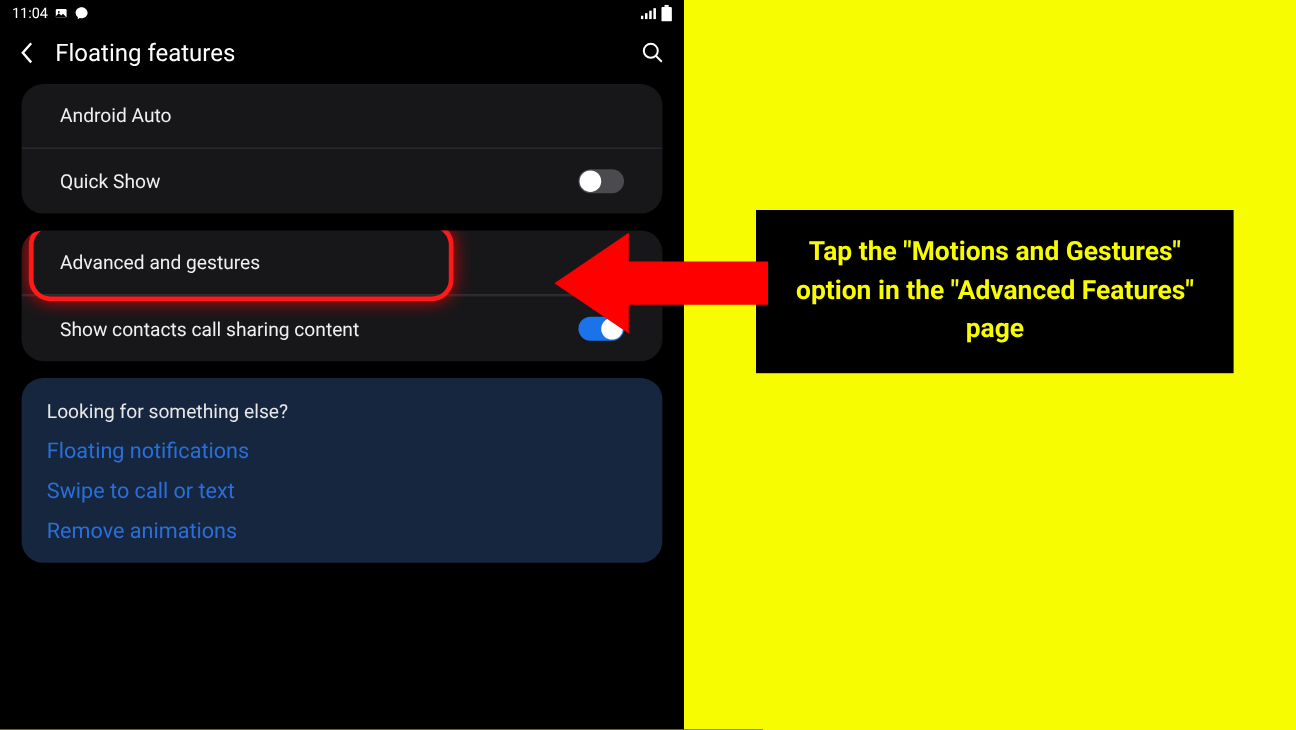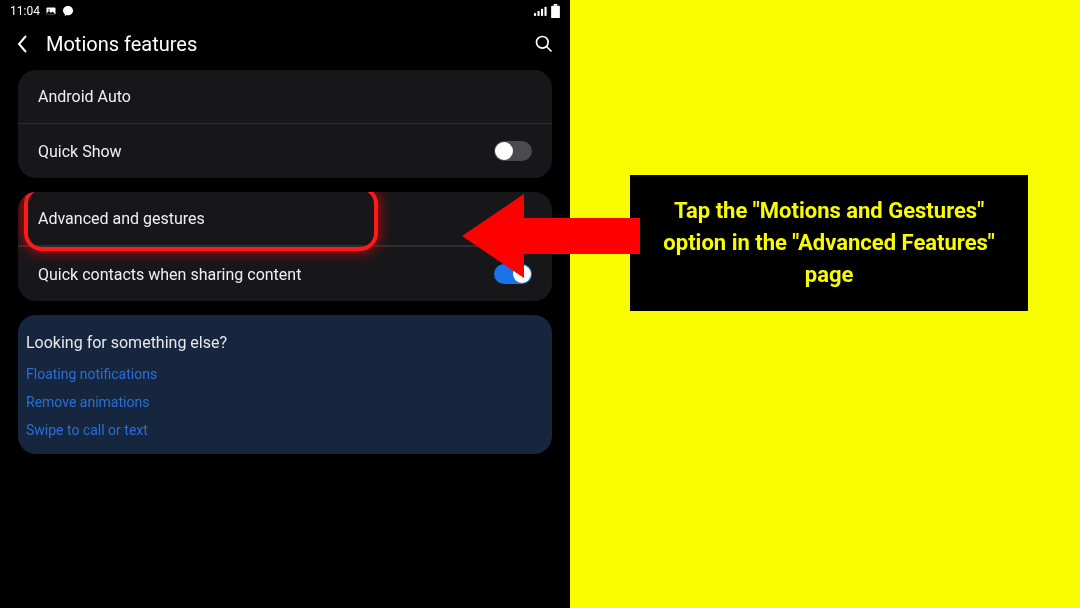--- a/index.html
+++ b/index.html
@@ -7,32 +7,32 @@
     .phone-panel { width: 604px; height: 608px; background: #000; color: #e0e0e0; position: relative; }
     .status-bar { height: 22px; display: flex; justify-content: space-between; align-items: center; padding: 0 10px; font-size: 12px; color: #fff; }
     .status-left { display: flex; align-items: center; gap: 5px; }
     .status-right { display: flex; align-items: center; gap: 3px; }
     .header { display: flex; align-items: center; padding: 10px 16px 14px; }
     .back-chevron { color: #fff; margin-right: 18px; }
     .page-title { color: #fff; font-size: 20px; font-weight: 400; flex: 1; }
     .search-icon { color: #fff; }
     .content { padding: 0 18px; }
     .card { background: #17171a; border-radius: 18px; overflow: hidden; margin-bottom: 14px; }
-    .row { padding: 17px 20px; display: flex; align-items: center; justify-content: space-between; color: #f0f0f0; font-size: 16px; font-weight: 400; }
+    .row { padding: 17px 32px; display: flex; align-items: center; justify-content: space-between; color: #f0f0f0; font-size: 16px; font-weight: 400; }
     .divider { height: 1px; background: #2e2e32; margin: 0; }
     .toggle { width: 38px; height: 20px; border-radius: 10px; position: relative; }
     .toggle-off { background: #4a4a4f; }
     .toggle-off::after { content: ""; position: absolute; left: 1px; top: 1px; width: 18px; height: 18px; background: #fff; border-radius: 50%; }
     .toggle-on { background: #1a73e8; }
     .toggle-on::after { content: ""; position: absolute; right: 1px; top: 1px; width: 18px; height: 18px; background: #fff; border-radius: 50%; }
     .highlight-wrap { position: relative; }
     .highlight-box { position: absolute; top: -6px; left: 6px; right: 174px; bottom: -6px; border: 4px solid #ff1a1a; border-radius: 18px; box-shadow: 0 0 14px rgba(255,0,0,0.85); pointer-events: none; z-index: 5; }
-    .blue-card { background: #16263e; border-radius: 18px; padding: 18px 8px 16px; }
+    .blue-card { background: #16263e; border-radius: 18px; padding: 18px 21px 16px; }
     .blue-title { color: #e8e8e8; font-size: 16px; margin-bottom: 14px; }
-    .blue-link { color: #2a6fd8; font-size: 14px; margin-bottom: 12px; display: block; }
+    .blue-link { color: #2a6fd8; font-size: 18px; margin-bottom: 12px; display: block; }
     .blue-link:last-child { margin-bottom: 0; }
     .instruction-panel { width: 540px; height: 608px; position: relative; }
     .arrow { position: absolute; left: -108px; top: 186px; z-index: 10; }
     .instruction-box { position: absolute; top: 175px; left: 60px; right: 52px; background: #000; padding: 20px 18px; }
     .instruction-text { color: #f8fc00; font-size: 22px; font-weight: 700; text-align: center; line-height: 1.45; }
     svg { display: block; }
   </style>
 </head>
 <body>
 
@@ -70,21 +70,21 @@
       </span>
     </div>
   </div>
 
   <div class="header">
     <span class="back-chevron">
       <svg width="12" height="20" viewBox="0 0 12 20" fill="none" stroke="#fff" stroke-width="2">
           <path d="M10 2L3 10l7 8"></path>
         </svg>
     </span>
-    <div class="page-title">Motions features</div>
+    <div class="page-title">Floating features</div>
     <span class="search-icon">
       <svg width="20" height="20" viewBox="0 0 24 24" fill="none" stroke="#fff" stroke-width="2">
           <circle cx="10" cy="10" r="7"></circle>
           <line x1="21" y1="21" x2="15" y2="15"></line>
         </svg>
     </span>
   </div>
 
   <div class="content">
     <div class="card">
@@ -101,30 +101,30 @@
     <div class="card">
       <div class="highlight-wrap">
         <div class="row">
           <span>Advanced and gestures</span>
         </div>
         <div class="highlight-box"></div>
       </div>
       <div class="divider"></div>
       <div class="divider"></div>
       <div class="row">
-        <span>Quick contacts when sharing content</span>
+        <span>Show contacts call sharing content</span>
         <div class="toggle toggle-on"></div>
       </div>
     </div>
 
     <div class="blue-card">
       <div class="blue-title">Looking for something else?</div>
       <div class="blue-link">Floating notifications</div>
+      <div class="blue-link">Swipe to call or text</div>
       <div class="blue-link">Remove animations</div>
-      <div class="blue-link">Swipe to call or text</div>
     </div>
   </div>
 </div>
 
 <div class="instruction-panel">
   <div class="arrow">
     <svg width="180" height="100" viewBox="0 0 180 100">
       <polygon points="0,50 62,8 62,32 178,32 178,68 62,68 62,92" fill="#ff0000"></polygon>
     </svg>
   </div>

